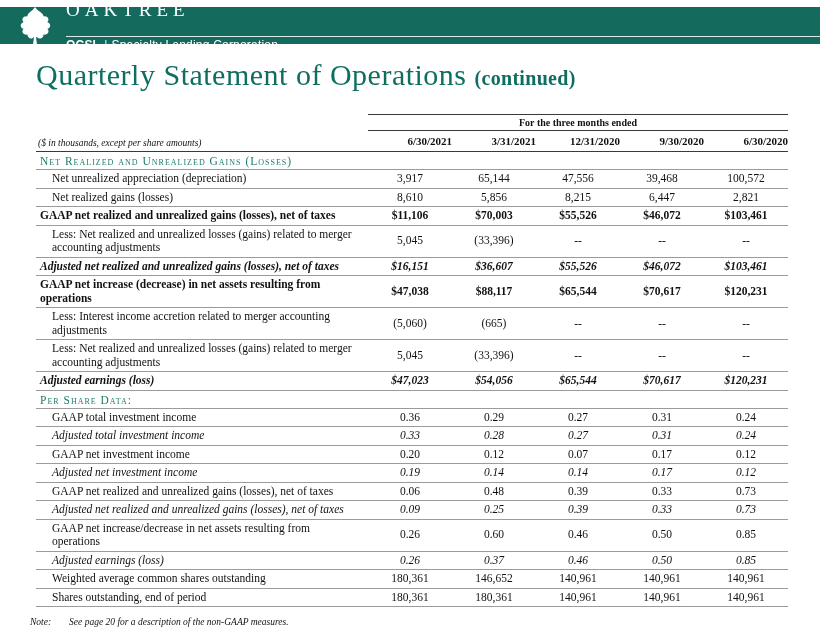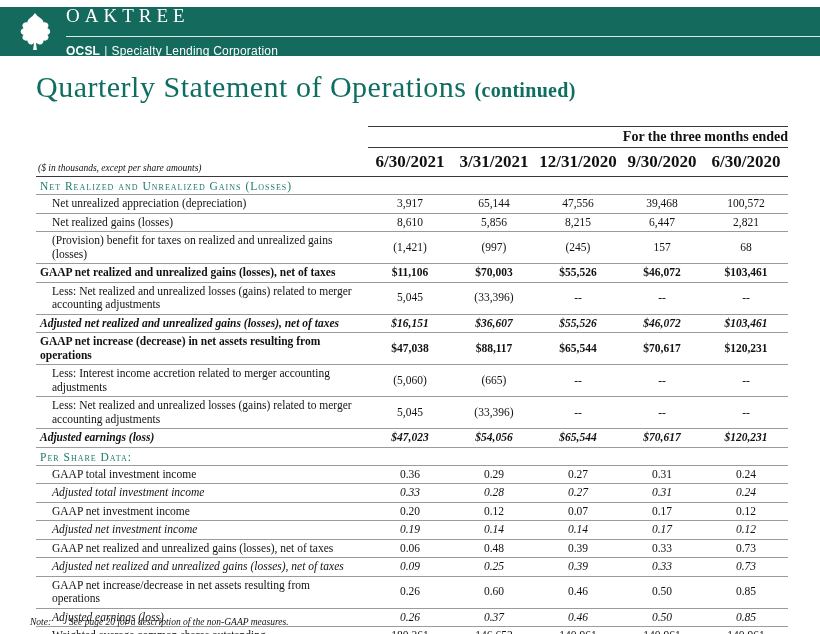--- a/index.html
+++ b/index.html
@@ -4,21 +4,21 @@
 <style>
   * { margin:0; padding:0; box-sizing:border-box; }
   html,body { background:#ffffff; }
   body {
     width:820px; height:634px; position:relative; overflow:hidden;
     font-family:"Liberation Serif", serif; color:#111;
   }
 
   
   .banner {
-    position:relative; margin-top:7px; height:49px;
+    position:relative; margin-top:7px; height:37px;
     background:#156a5e; color:#fff;
   }
   .banner-rule {
     position:absolute; left:66px; right:0; top:29px; height:1px;
     background:rgba(255,255,255,0.85);
   }
   .logo-wrap { display:flex; align-items:center; height:100%; padding-left:16px; }
   .leaf { width:38px; height:42px; margin-right:12px; flex:0 0 auto; }
   .brand-text { display:flex; flex-direction:column; justify-content:center; }
   .brand {
@@ -42,30 +42,30 @@
   
   table.fin {
     margin:22px 32px 0 36px; width:752px;
     border-collapse:collapse; table-layout:fixed;
     font-size:11.5px;
   }
   col.c-label { width:332px; }
   col.c-val { width:84px; }
 
   th.period {
-    font-weight:bold; font-size:14px; text-align:right;
+    font-weight:bold; font-size:10px; text-align:center;
     border-top:1px solid #3a3a3a; border-bottom:1px solid #3a3a3a;
     padding:2px 0;
   }
   th.units {
     font-weight:normal; font-style:italic; font-size:9.5px;
     text-align:left; vertical-align:bottom; padding:3px 0 3px 2px;
   }
   tr.date-row th { border-bottom:1px solid #3a3a3a; }
-  th.date { font-weight:bold; font-size:17px; text-align:center; padding:4px 0 4px 0; }
+  th.date { font-weight:bold; font-size:11px; text-align:right; padding:4px 0 4px 0; }
 
   td.section-heading {
     color:#1d7a6c; font-variant:small-caps; letter-spacing:1px;
     font-size:11.5px; padding:3px 0 2px 4px;
     border-bottom:1px solid #9b9b9b;
     margin-left:12px;
   }
   tr.data-row td {
     border-bottom:1px solid #9b9b9b;
     padding:2px 0;
@@ -144,28 +144,20 @@
         <td class="val">100,572</td>
       </tr>
       <tr class="data-row style-normal">
         <td class="label">Net realized gains (losses)</td>
         <td class="val">8,610</td>
         <td class="val">5,856</td>
         <td class="val">8,215</td>
         <td class="val">6,447</td>
         <td class="val">2,821</td>
       </tr>
-      <tr class="data-row style-normal">
-        <td class="label">(Provision) benefit for taxes on realized and unrealized gains (losses)</td>
-        <td class="val">(1,421)</td>
-        <td class="val">(997)</td>
-        <td class="val">(245)</td>
-        <td class="val">157</td>
-        <td class="val">68</td>
-      </tr>
       <tr class="data-row style-bold">
         <td class="label">GAAP net realized and unrealized gains (losses), net of taxes</td>
         <td class="val">$11,106</td>
         <td class="val">$70,003</td>
         <td class="val">$55,526</td>
         <td class="val">$46,072</td>
         <td class="val">$103,461</td>
       </tr>
       <tr class="data-row style-normal">
         <td class="label">Less: Net realized and unrealized losses (gains) related to merger accounting adjustments</td>

